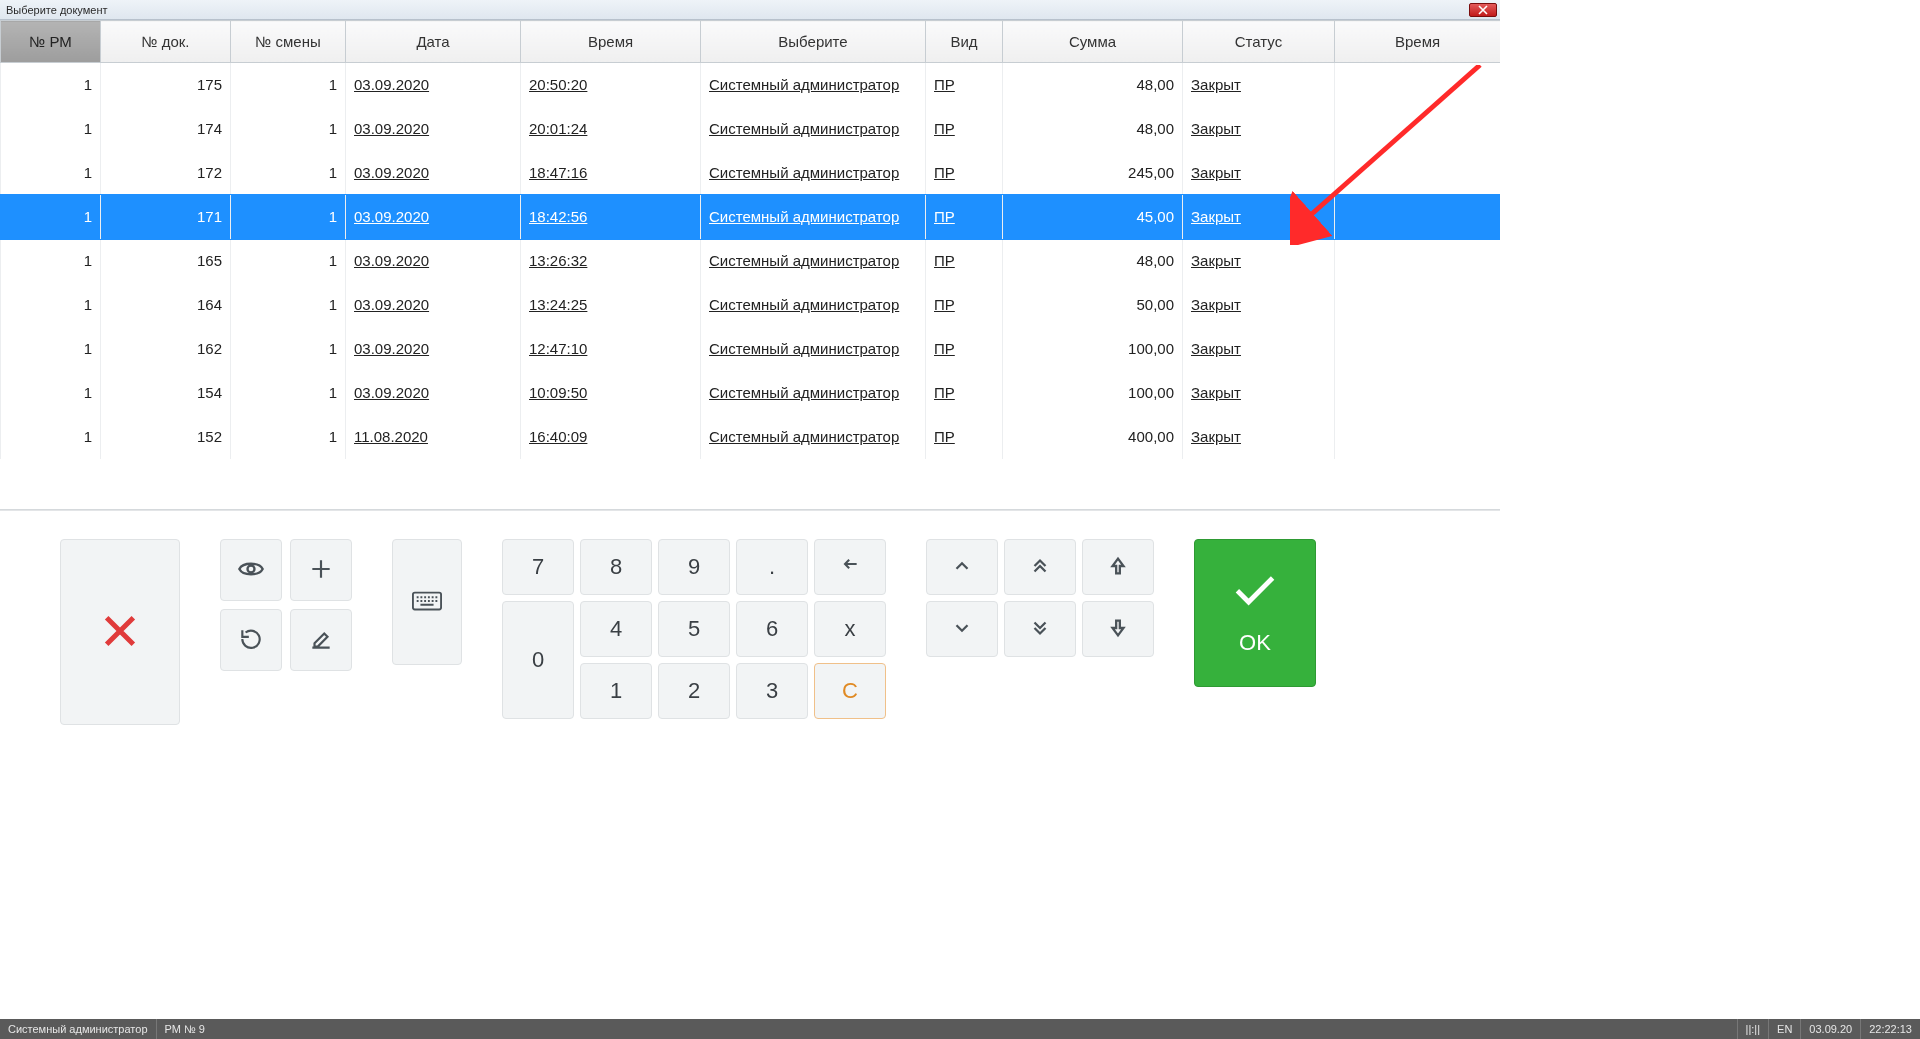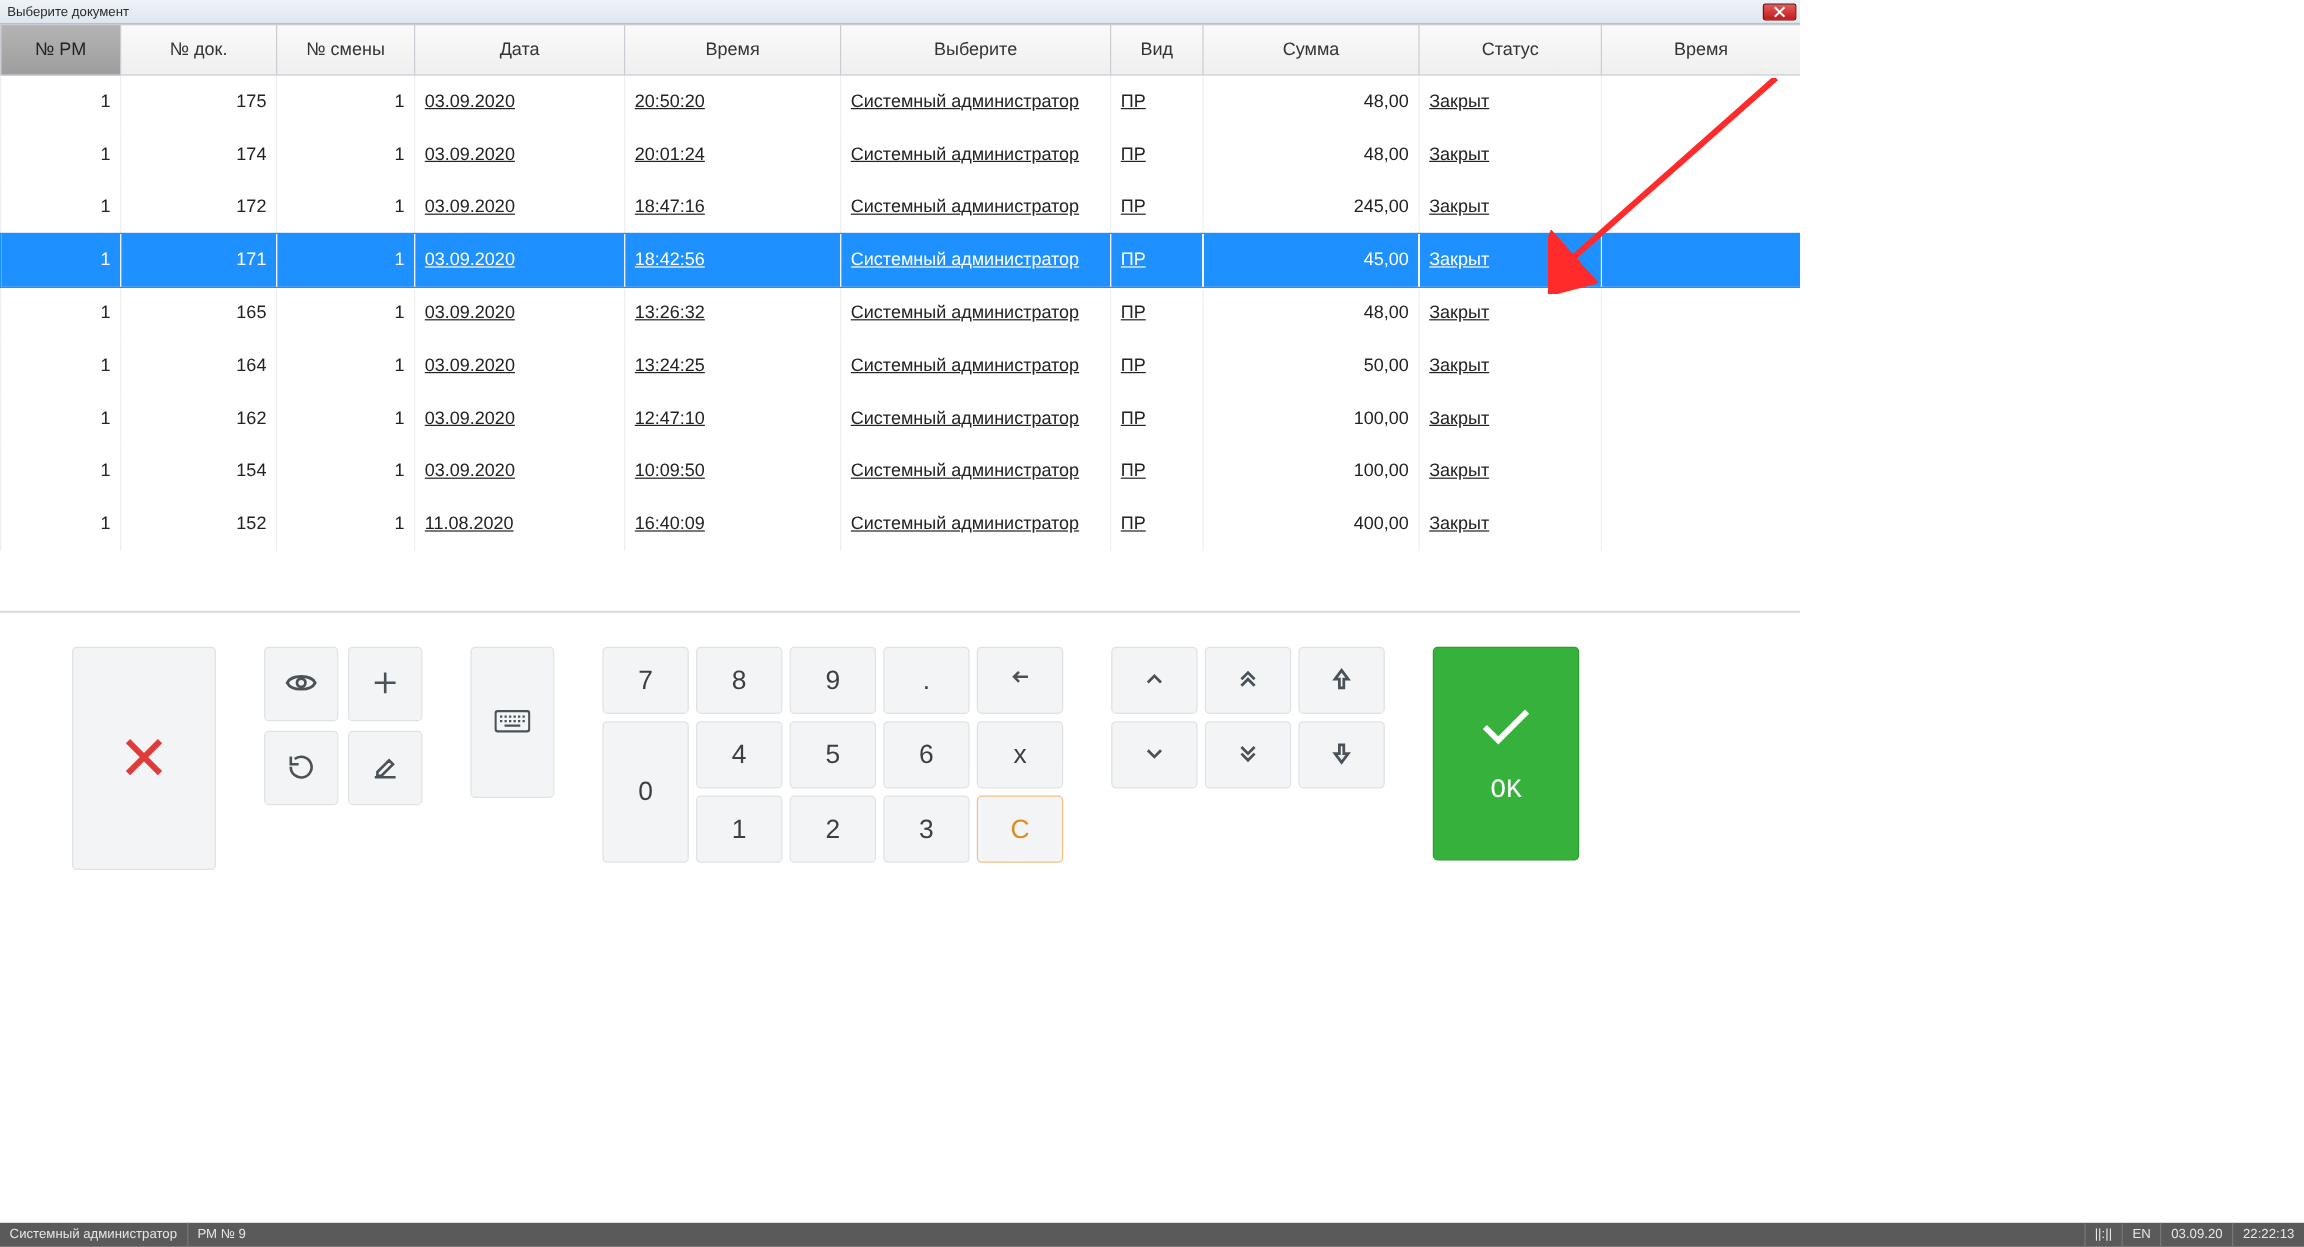--- a/index.html
+++ b/index.html
@@ -89,21 +89,21 @@
   .numpad { display:grid; grid-template-columns: repeat(5,72px); grid-auto-rows:56px; gap:6px; }
   .numpad .btn { font-size:22px; color:#3a3f44; }
   .numpad .zero { grid-row: 2 / span 2; }
   .numpad .clear { border-color:#f0c089; color:#e08a24; }
   .numpad .mult  { }
   .numpad .back svg { width:24px; height:20px; stroke-width:2.5; }
 
   .arrow-grid { display:grid; grid-template-columns: repeat(3,72px); grid-auto-rows:56px; gap:6px; }
   .arrow-grid .btn svg { width:22px; height:22px; stroke-width:2.5; }
 
-  .ok-btn { width: 122px; height: 178px; background:#36b13c; border:1px solid #2e9a33; border-radius:4px; color:#fff; display:flex; flex-direction:column; align-items:center; justify-content:center; gap:14px; font-size:22px; cursor:pointer;font-family:Liberation Mono, monospace; }
+  .ok-btn { width: 122px; height: 148px; background:#36b13c; border:1px solid #2e9a33; border-radius:4px; color:#fff; display:flex; flex-direction:column; align-items:center; justify-content:center; gap:14px; font-size:22px; cursor:pointer; }
   .ok-btn svg { width:50px; height:40px; stroke:#fff; stroke-width:6; fill:none; }
 
   
   .statusbar { position:absolute; left:0; right:0; bottom:0; height:20px; background:#5a5a5a; color:#e6e6e6; font-size:11px; display:flex; align-items:center; }
   .statusbar .cell { padding:0 8px; border-left:1px solid #777; height:100%; display:flex; align-items:center; }
   .statusbar .cell:first-child { border-left:none; }
   .statusbar .spacer { flex:1; }
 
   
   .anno-arrow { position:absolute; left:1290px; top:65px; width:200px; height:180px; pointer-events:none; }

